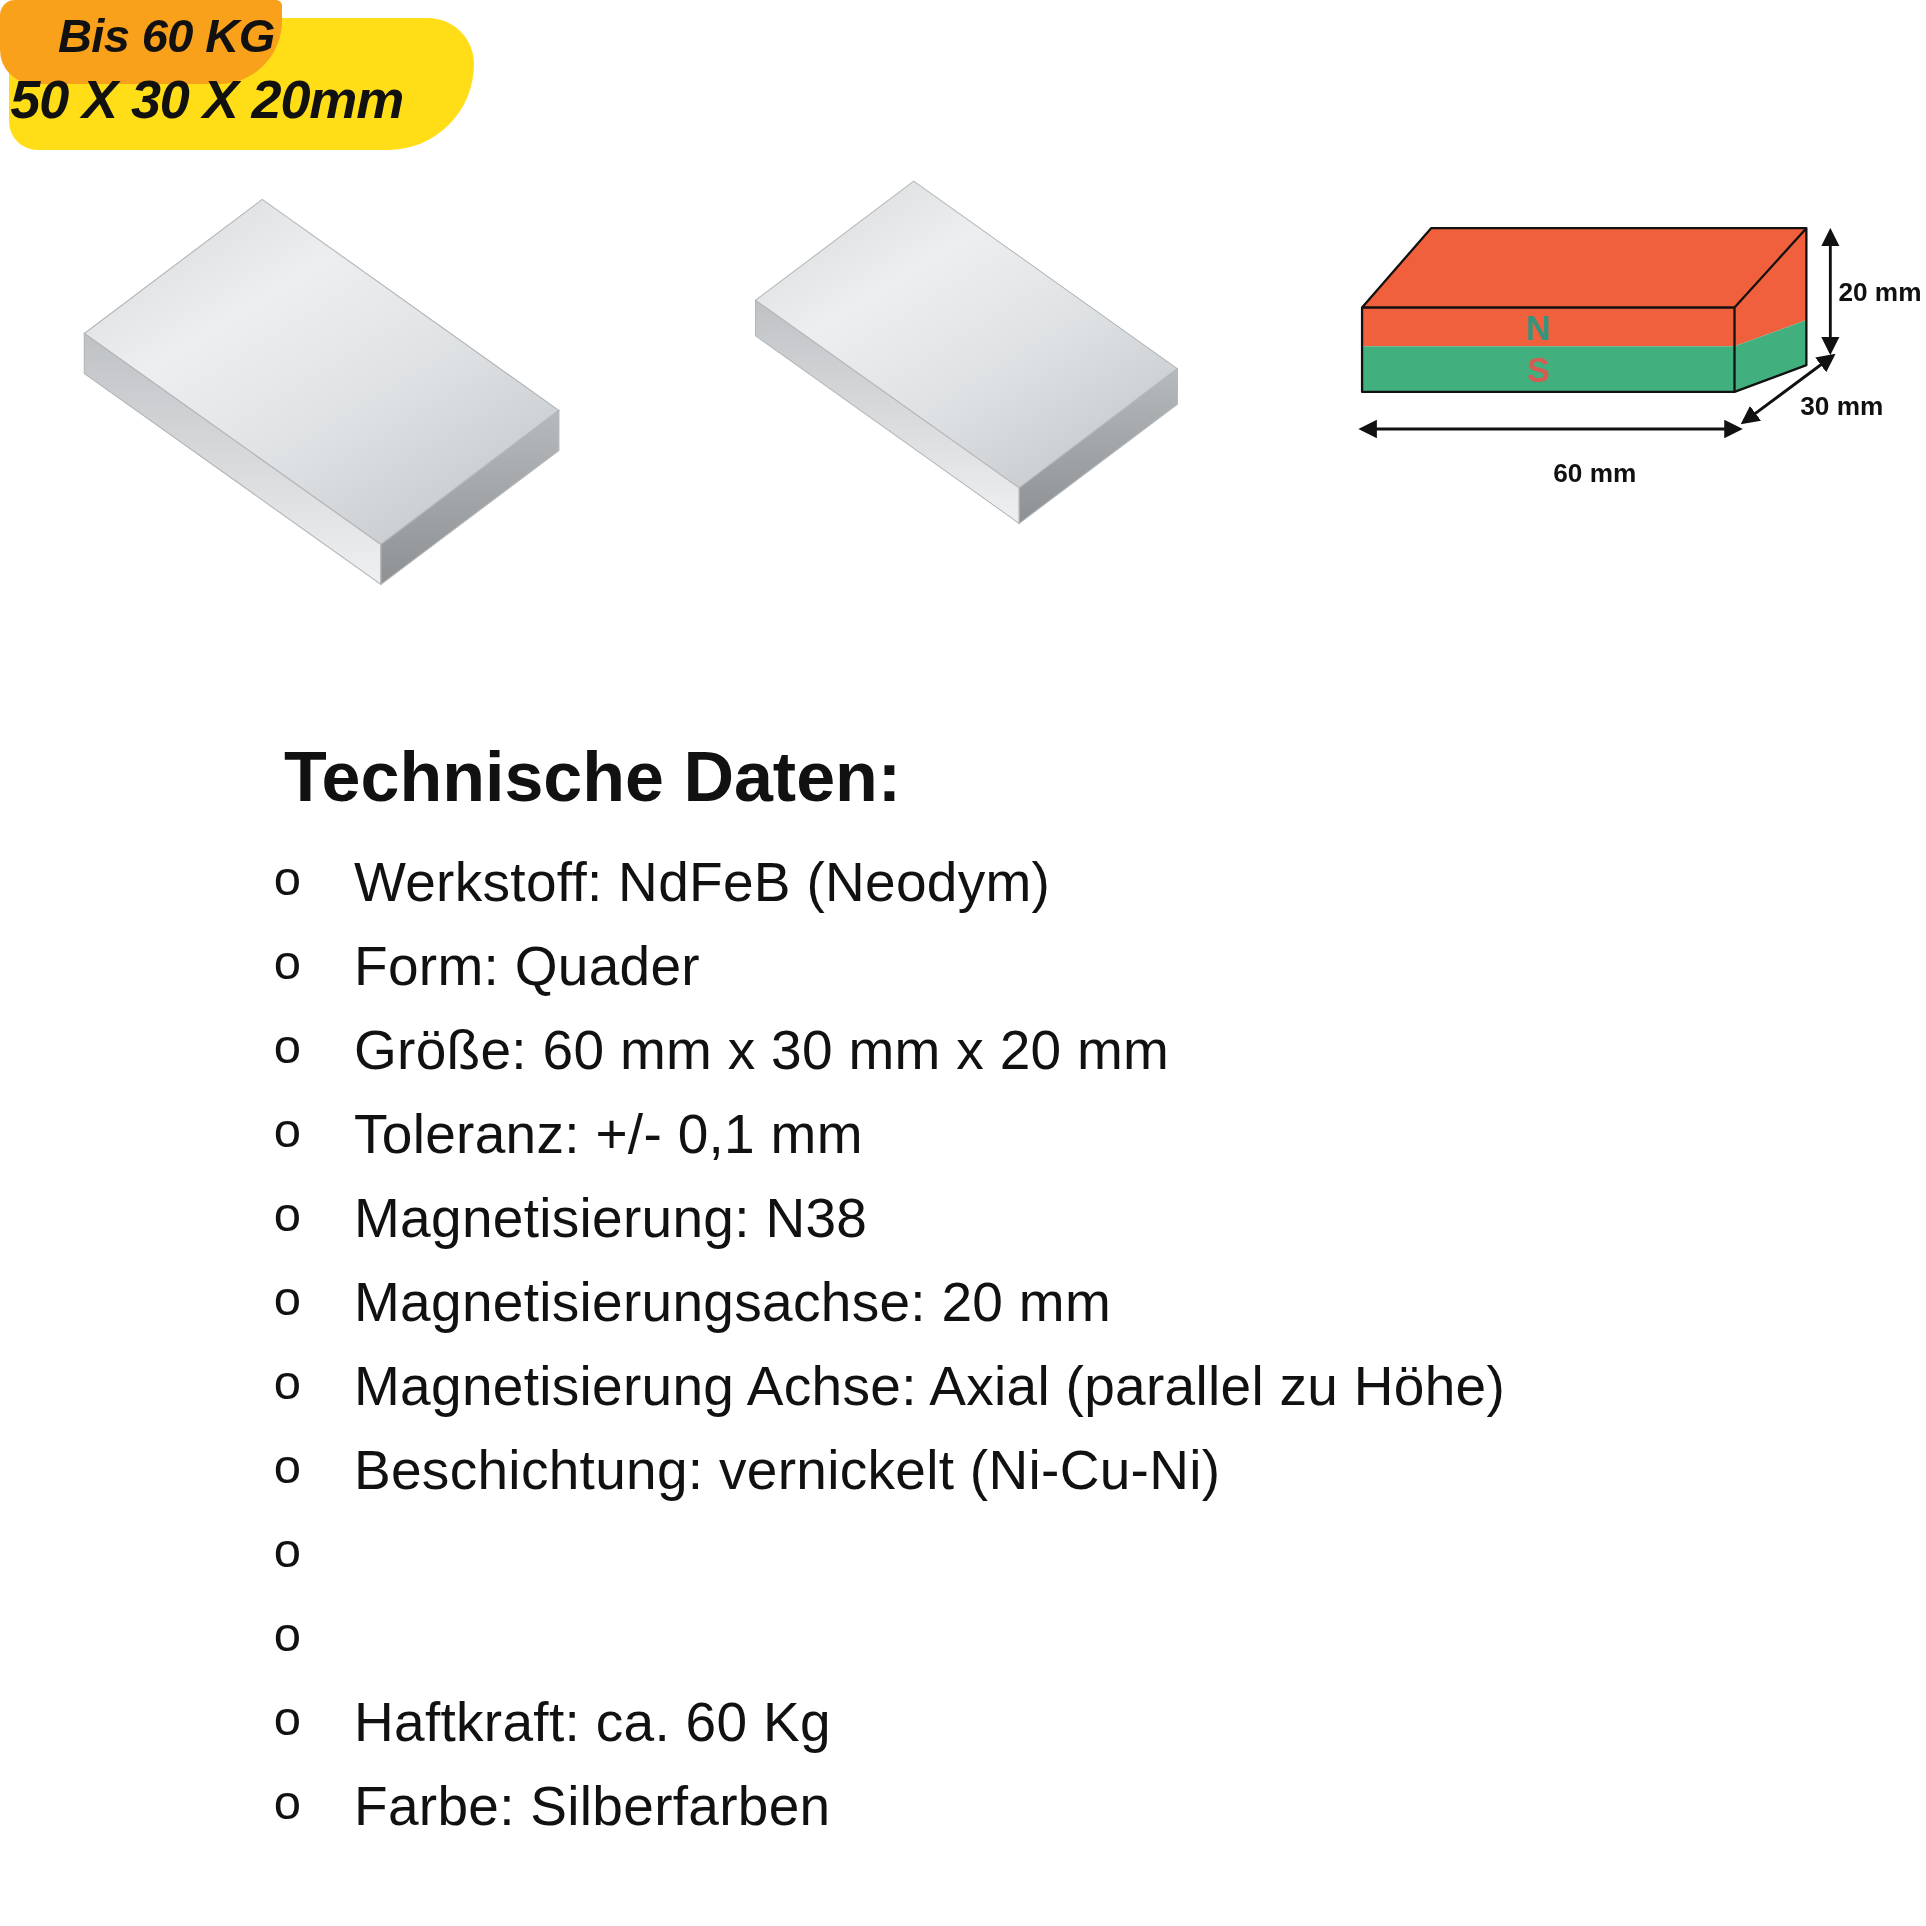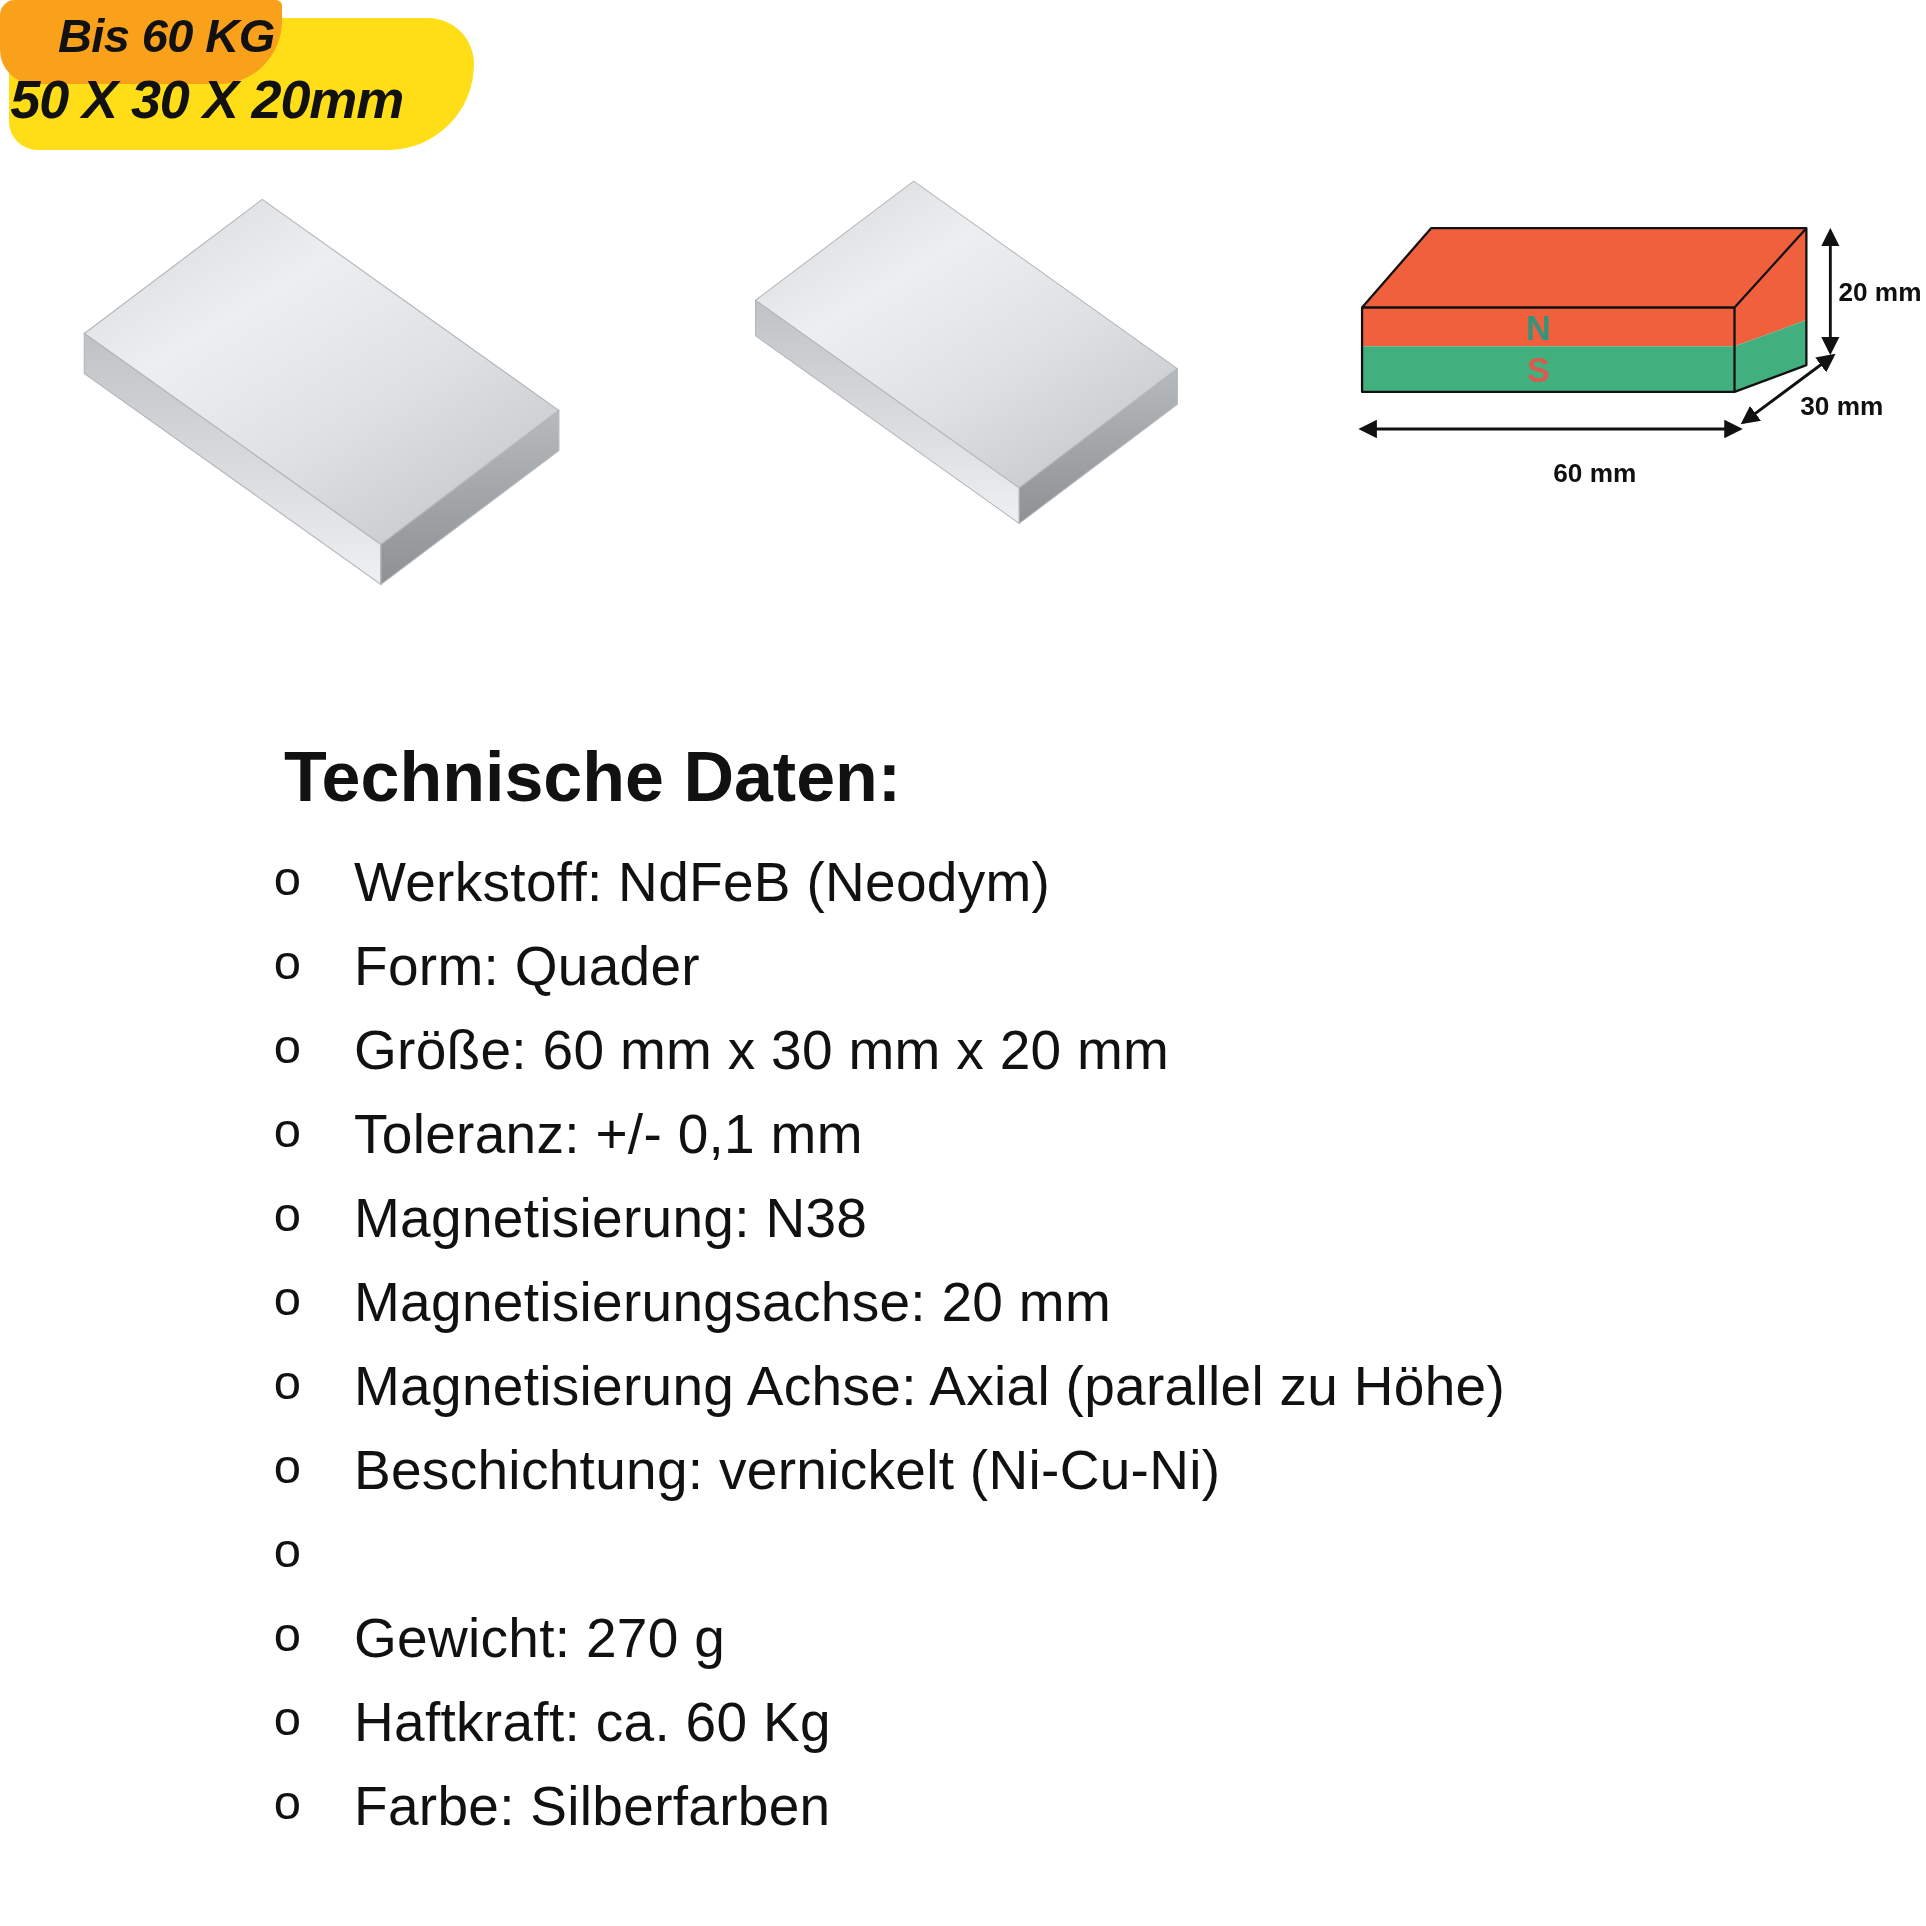--- a/index.html
+++ b/index.html
@@ -142,21 +142,20 @@
         </li>
       <li>
           <span class="bullet">o</span>
           <span class="spec-text">Beschichtung: vernickelt (Ni-Cu-Ni)</span>
         </li>
       <li>
           <span class="bullet">o</span>
         </li>
       <li>
           <span class="bullet">o</span>
-          <span class="spec-text">Gewicht: 270 g</span>
         </li>
       <li>
           <span class="bullet">o</span>
           <span class="spec-text">Haftkraft: ca. 60 Kg</span>
         </li>
       <li>
           <span class="bullet">o</span>
           <span class="spec-text">Farbe: Silberfarben</span>
         </li>
     </ul>

